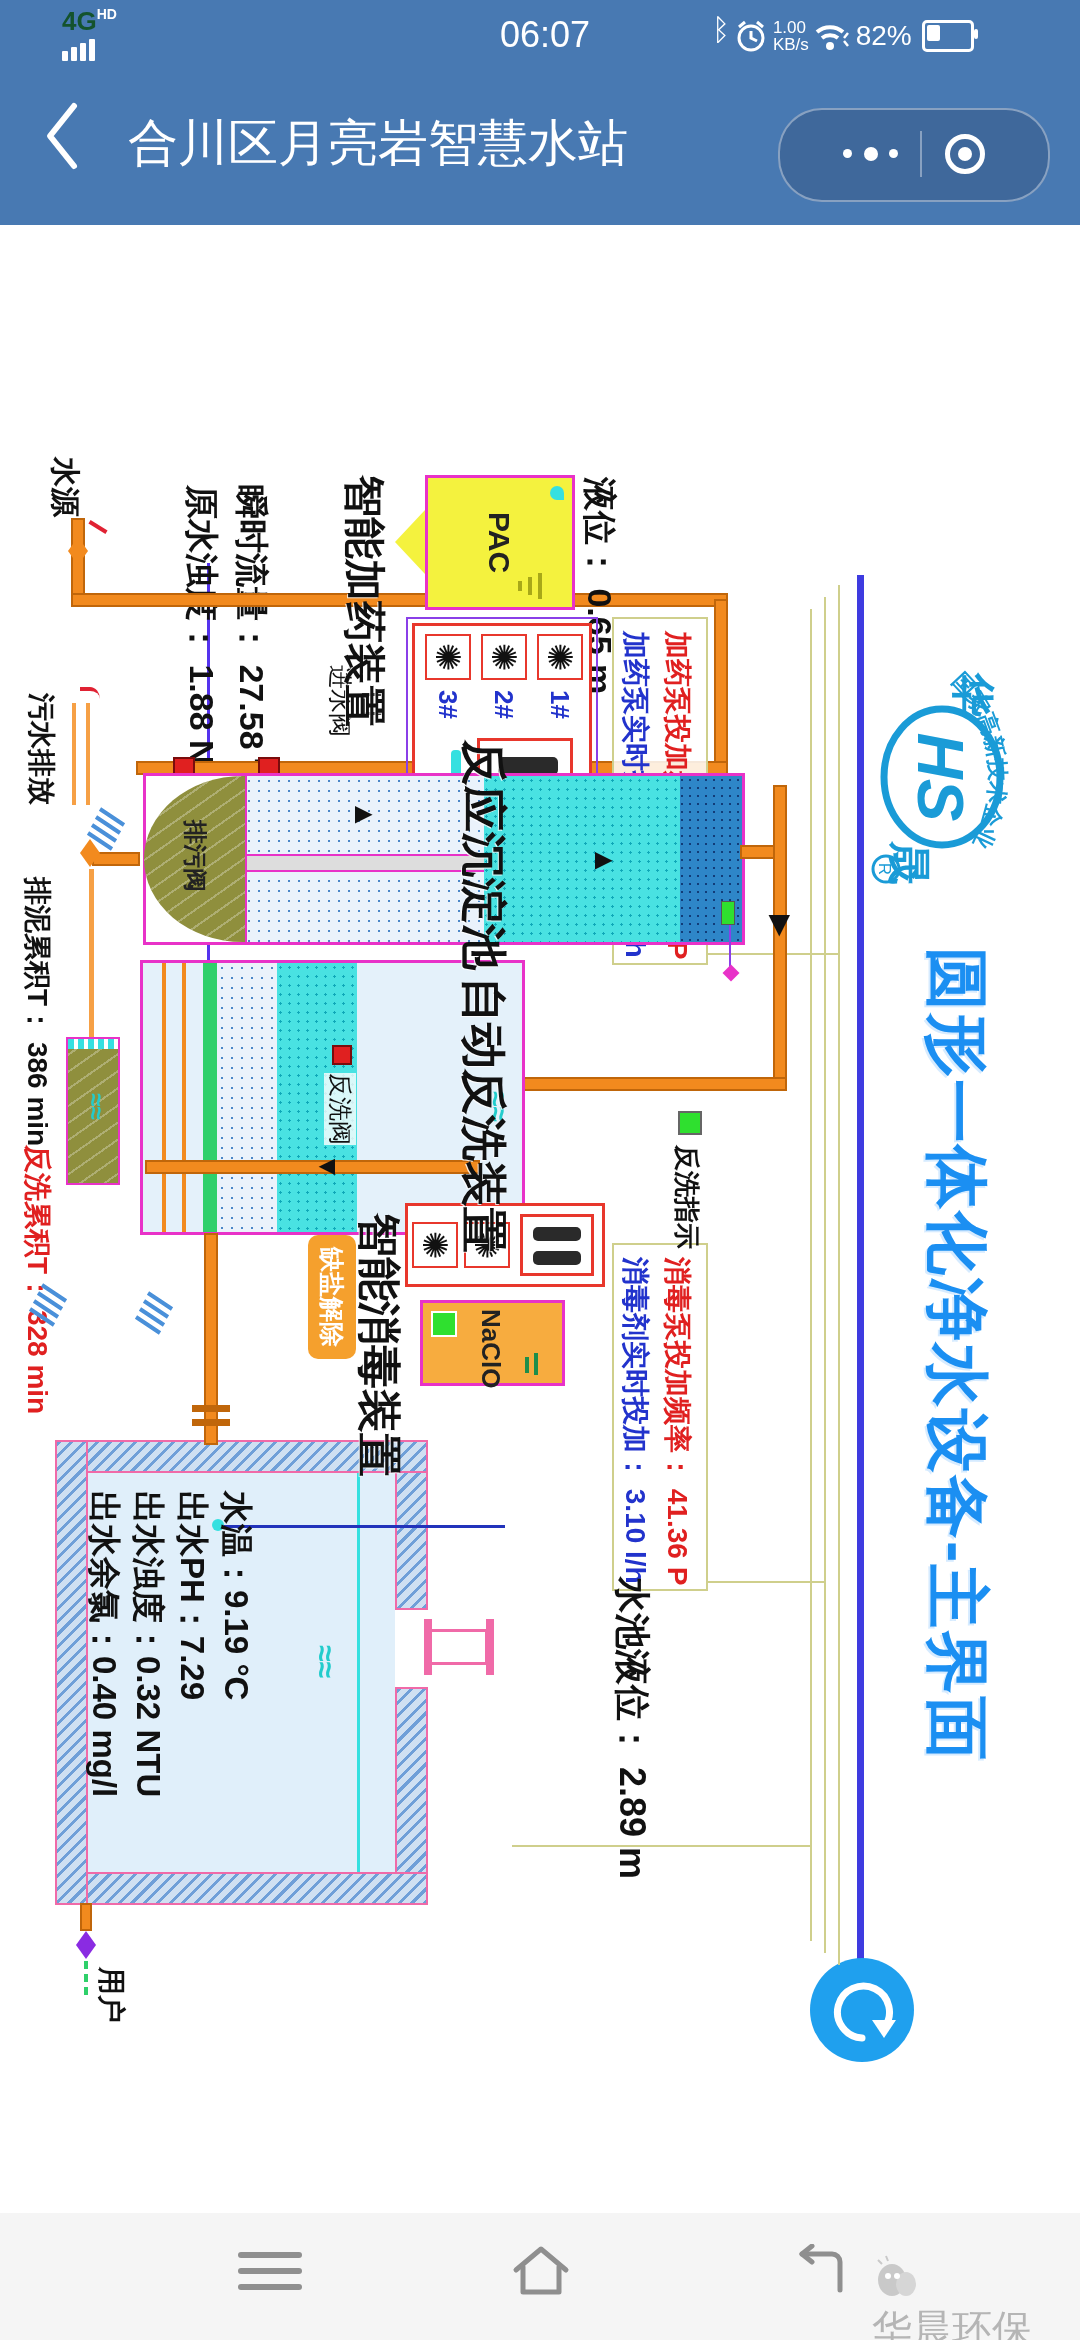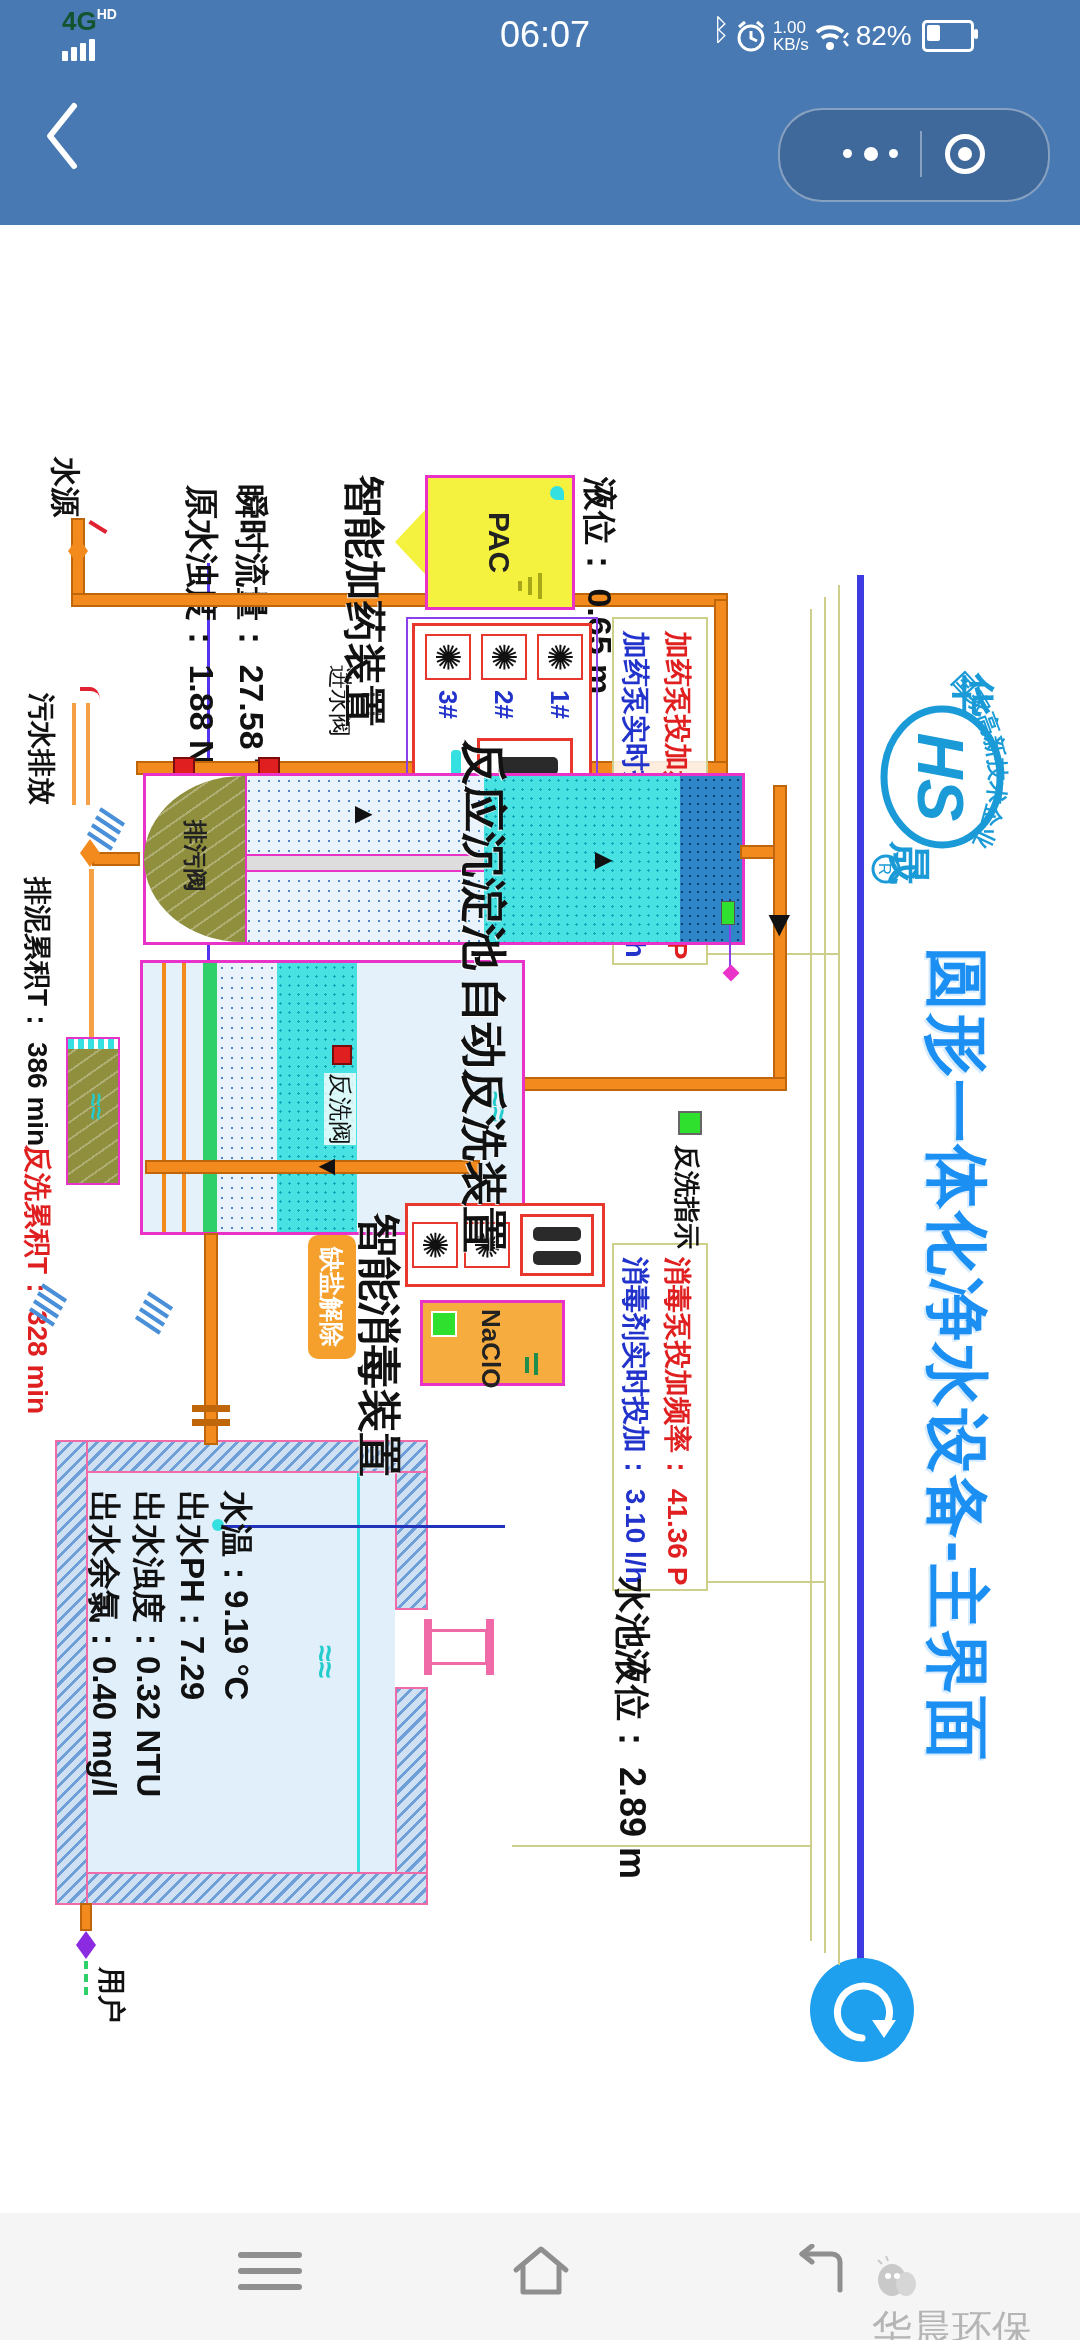--- a/index.html
+++ b/index.html
@@ -83,20 +83,21 @@
     <span class="txt" style="font-size:28px;vertical-align:middle;">82%</span>
     <span style="display:inline-block;vertical-align:middle;width:46px;height:26px;border:3px solid #fff;border-radius:5px;position:relative;margin-left:6px;">
       <span style="position:absolute;left:2px;top:2px;width:13px;height:16px;background:#fff;border-radius:2px;"></span>
       <span style="position:absolute;right:-7px;top:6px;width:4px;height:10px;background:#fff;border-radius:2px;"></span>
     </span>
   </div>
 
   <svg class="abs" width="40" height="72" style="left:42px;top:100px;">
     <polyline points="32,6 8,36 32,66" fill="none" stroke="#fff" stroke-width="6" stroke-linecap="round" stroke-linejoin="round"></polyline>
   </svg>
+  <div class="abs txt" style="left:128px;top:110px;font-size:50px;color:#fff;">合川区月亮岩智慧水站</div>
   <div class="abs capsule" style="left:778px;top:108px;width:268px;height:90px;text-align:center;line-height:86px;">
     <span>
       <span class="cap-dot" style="width:9px;height:9px;"></span>
       <span class="cap-dot" style="width:14px;height:14px;margin:0 7px;"></span>
       <span class="cap-dot" style="width:9px;height:9px;"></span>
     </span>
     <span class="cap-div" style="margin:0 18px;"></span>
     <span style="display:inline-block;vertical-align:middle;position:relative;width:40px;height:40px;">
       <span class="abs ring" style="left:0;top:0;width:40px;height:40px;"></span>
       <span class="abs cap-dot" style="left:13px;top:13px;width:14px;height:14px;"></span>

